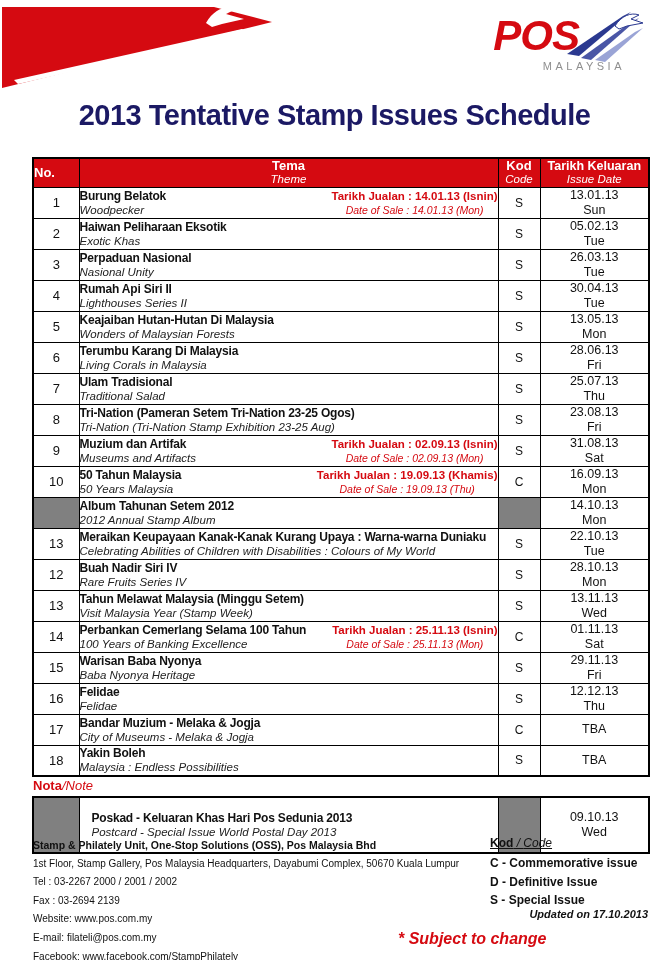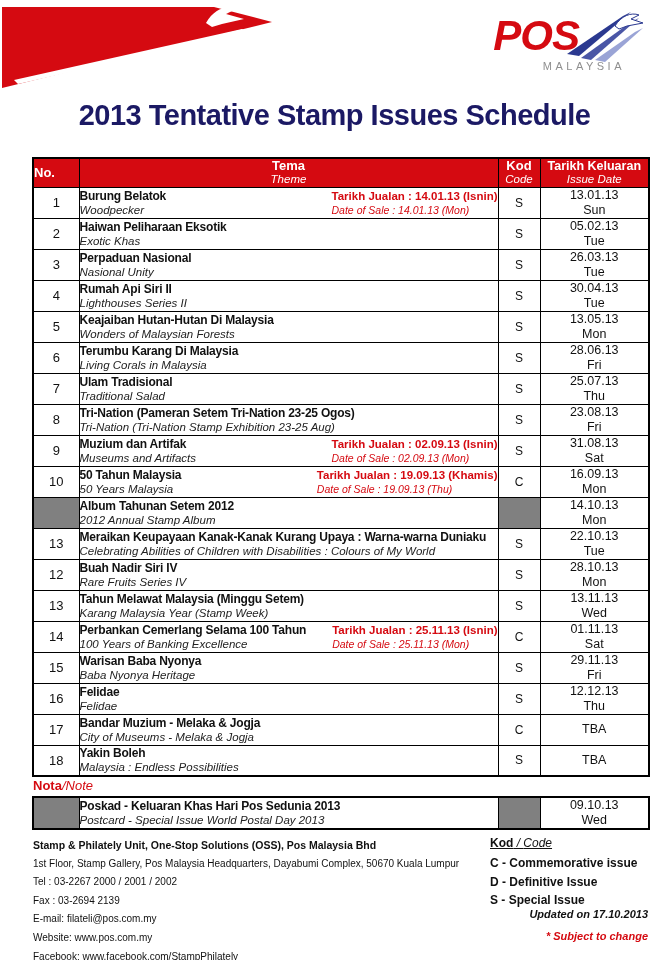--- a/index.html
+++ b/index.html
@@ -32,42 +32,42 @@
   .schedule thead th{background:var(--red);color:#fff;height:29px;}
   .h-main{font-size:13px;font-weight:bold;line-height:14px;}
   .h-sub{font-size:11.5px;font-style:italic;font-weight:normal;line-height:13px;}
   .th-no{text-align:left;padding-left:5px;}
   .schedule tbody tr{height:31px;}
   .no-cell{text-align:center;font-size:13px;}
   .tema-cell{padding:1px 5px 1px 6px;}
   .tema-flex{display:flex;justify-content:space-between;align-items:flex-start;}
   .t-my{font-weight:bold;font-size:12px;line-height:15px;letter-spacing:-0.2px;white-space:nowrap;}
   .t-en{font-style:italic;font-size:11.5px;line-height:13px;white-space:nowrap;color:#222;}
-  .sale{text-align:left;color:var(--red);white-space:nowrap;}
+  .sale{text-align:center;color:var(--red);white-space:nowrap;}
   .sale-my{font-weight:bold;font-size:11.5px;line-height:15px;}
   .sale-en{font-style:italic;font-size:10.5px;line-height:13px;}
   .kod-cell{text-align:center;font-size:12px;}
   .date-cell{text-align:center;font-size:12.5px;line-height:15px;margin-top:44px;}
   .gray{background:var(--gray);}
   
   .note-heading{position:absolute;top:778px;left:33px;font-size:13px;color:var(--red);}
   .note-heading .nb{font-weight:bold;}
   .note-heading .ni{font-style:italic;}
   .note-table{position:absolute;top:796px;left:32px;width:616px;border:2px solid #000;}
-  .note-table td{border:1.5px solid #000;padding:0;}
+  .note-table td{border:1.5px solid #000;padding:12px;}
   .note-table tr{height:32px;}
   
   .footer-left{position:absolute;top:836px;left:33px;width:455px;font-size:10px;line-height:18.6px;}
   .footer-left .f-bold{font-weight:bold;font-size:10.5px;}
   .footer-right{position:absolute;top:836px;left:490px;width:158px;font-size:12px;}
   .legend-title{font-weight:bold;text-decoration:underline;margin-bottom:4px;}
   .legend-title .lt-en{font-style:italic;font-weight:normal;}
   .legend-item{font-weight:bold;line-height:18.5px;}
   .updated{position:absolute;top:908px;right:21px;font-size:11px;font-weight:bold;font-style:italic;text-align:right;width:250px;}
-  .subject{position:absolute;top:930px;right:21px;font-size:11px;font-weight:bold;font-style:italic;color:var(--red);text-align:right;width:250px;}
+  .subject{position:absolute;top:930px;right:21px;font-size:16px;font-weight:bold;font-style:italic;color:var(--red);width:250px;}
 </style>
 </head>
 <body>
 
 <svg class="banner" width="300" height="100" viewBox="0 0 300 100">
   <polygon points="2,7 214,7 272,22 2,88" fill="#d50a11"></polygon>
   <polygon points="14,80 242,29 248,32 18,84" fill="#ffffff"></polygon>
   <polygon points="30,82 246,35 248,37 34,84" fill="#ffffff"></polygon>
   <path d="M206,23 C214,9 226,5 236,9 L226,14 L244,19 L222,24 L212,27 Z" fill="#ffffff"></path>
 </svg>
@@ -333,21 +333,21 @@
           <div>28.10.13</div>
           <div>Mon</div>
         </td>
       </tr>
       <tr>
         <td class="no-cell">13</td>
         <td class="tema-cell">
           <div class="tema-flex">
             <div>
               <div class="t-my">Tahun Melawat Malaysia (Minggu Setem)</div>
-              <div class="t-en">Karang Malaysia Year (Stamp Week)</div>
+              <div class="t-en">Visit Malaysia Year (Stamp Week)</div>
             </div>
           </div>
         </td>
         <td class="kod-cell">S</td>
         <td class="date-cell">
           <div>13.11.13</div>
           <div>Wed</div>
         </td>
       </tr>
       <tr>
@@ -460,22 +460,22 @@
       </td>
     </tr>
   </tbody>
 </table>
 
 <div class="footer-left" id="footer-left">
     <div class="f-bold">Stamp &amp; Philately Unit, One-Stop Solutions (OSS), Pos Malaysia Bhd</div>
     <div>1st Floor, Stamp Gallery, Pos Malaysia Headquarters, Dayabumi Complex, 50670 Kuala Lumpur</div>
     <div>Tel : 03-2267 2000 / 2001 / 2002</div>
     <div>Fax : 03-2694 2139</div>
+    <div>Website: www.pos.com.my</div>
     <div>E-mail: filateli@pos.com.my</div>
-    <div>Website: www.pos.com.my</div>
     <div>Facebook: www.facebook.com/StampPhilately</div>
   </div>
 
 <div class="footer-right">
   <div class="legend-title">
     <span>Kod</span><span class="lt-en"> / </span><span class="lt-en">Code</span>
   </div>
   <div id="legend-items">
       <div class="legend-item">C - Commemorative issue</div>
       <div class="legend-item">D - Definitive Issue</div>

